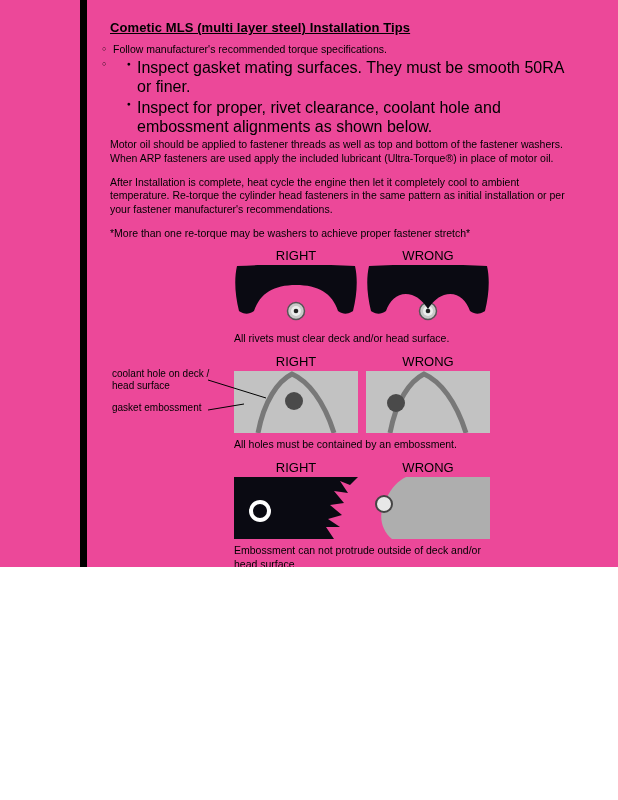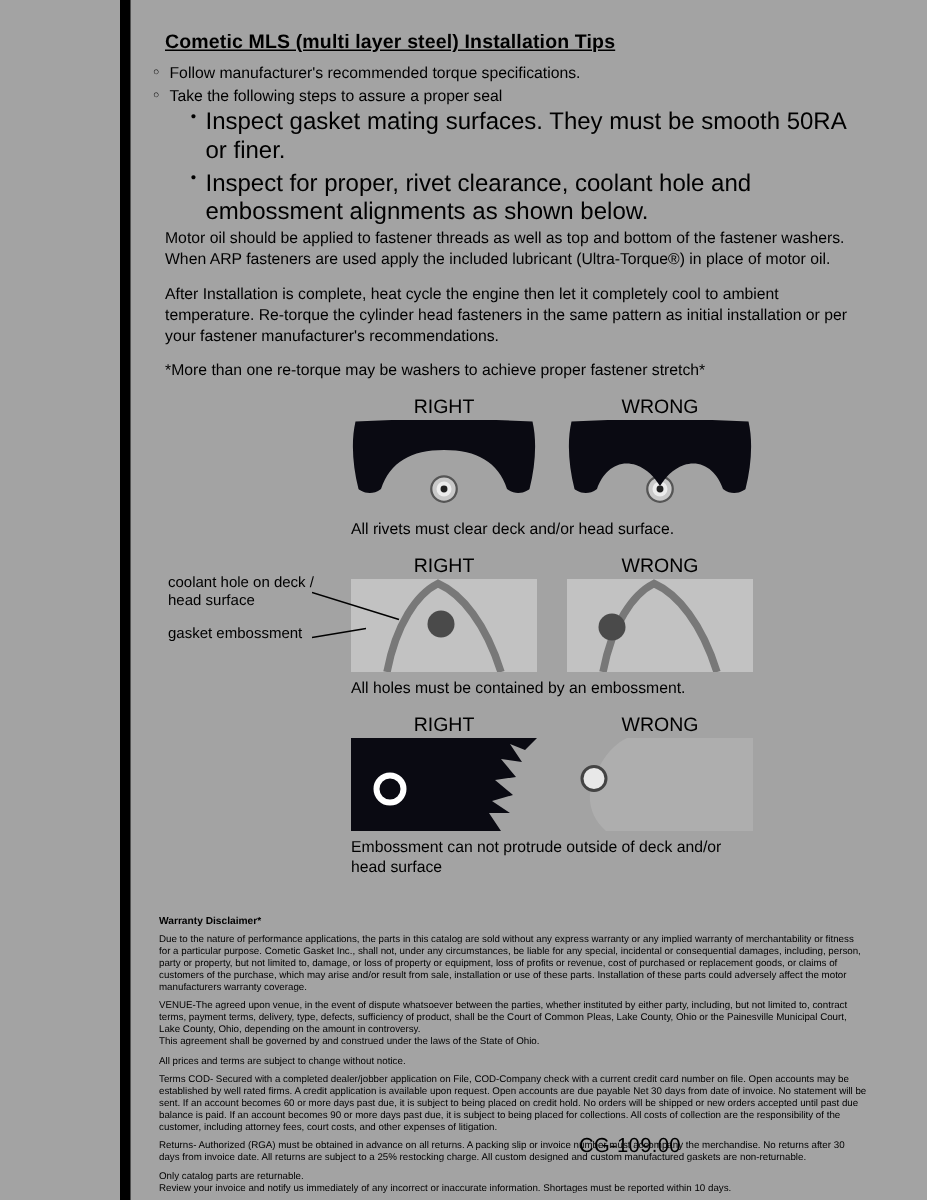--- a/index.html
+++ b/index.html
@@ -1,37 +1,37 @@
 <!DOCTYPE html>
 <html><head>
 <meta charset="utf-8">
 <style>
   * { margin:0; padding:0; box-sizing:border-box; }
   html,body { background:#ffffff; }
   body { font-family:"Liberation Sans", sans-serif; color:#000; }
-  .page { position:relative; width:618px; height:800px; background:#a3a3a3; overflow:hidden; }
+  .page { position:relative; width:618px; height:567px; background:#ec4899; overflow:hidden; }
   .spine { position:absolute; left:80px; top:0; width:7px; height:800px; background:#000; }
   .content { position:absolute; left:100px; top:20px; width:482px; }
 
   .title { font-size:13px; font-weight:bold; text-decoration:underline; margin:0 0 8px 10px; letter-spacing:.1px; }
 
   .tips { list-style:none; font-size:10.5px; margin-left:2px; }
   .tips > li { position:relative; padding-left:11px; margin-bottom:2px; line-height:1.2; }
   .tips > li::before { content:"○"; position:absolute; left:0; top:2px; font-size:7px; }
   .subtips { list-style:none; font-size:16px; margin:2px 0 0 14px; }
   .subtips > li { position:relative; padding-left:10px; margin-bottom:2px; line-height:1.2; }
   .subtips > li::before { content:"●"; position:absolute; left:0; top:2px; font-size:6.5px; }
 
   .diesel-h { font-size:11.5px; font-weight:bold; margin:14px 0 10px 10px; }
   .para { font-size:10.5px; line-height:1.3; margin:0 0 10px 10px; width:460px; }
   .para.last { margin-bottom:4px; }
 
   .diagram-grid { margin-left:134px; margin-top:8px; width:300px; }
   .diagram-row { position:relative; margin-bottom:9px; }
-  .dcols { display:flex; gap:20px;align-items:center; }
+  .dcols { display:flex; gap:8px;align-items:center; }
   .dcol { width:124px; }
   .dlabel { text-align:center; font-size:13px; margin-bottom:2px; }
   .dimg { display:block; width:124px; height:62px; }
   .dcaption { font-size:10.5px; margin-top:5px; line-height:1.25; }
   .dcaption.wrap { width:250px; }
 
   .callout { position:absolute; font-size:10px; line-height:1.2; width:98px; }
   .callout-coolant { left:-122px; top:14px; }
   .callout-emboss  { left:-122px; top:48px; }
   .callout-lines { position:absolute; left:-26px; top:20px; width:62px; height:50px; pointer-events:none; }
@@ -48,21 +48,21 @@
 
 <div class="page">
   <div class="spine"></div>
 
   <div class="content">
 
     <h1 class="title">Cometic MLS (multi layer steel) Installation Tips</h1>
 
     <ul class="tips">
       <li>Follow manufacturer's recommended torque specifications.</li>
-      <li><span>Take the following steps to assure a proper seal</span>
+      <li>
         <ul class="subtips">
           <li>Inspect gasket mating surfaces.  They must be smooth 50RA or finer.</li>
           <li>Inspect for proper, rivet clearance, coolant hole and embossment alignments as shown below.</li>
         </ul>
       </li>
     </ul>
 
     <p class="para">Motor oil should be applied to fastener threads as well as top and bottom of the fastener washers. When ARP fasteners are used apply the included lubricant (Ultra-Torque®) in place of motor oil.</p>
     <p class="para">After Installation is complete, heat cycle the engine then let it completely cool to ambient temperature. Re-torque the cylinder head fasteners in the same pattern as initial installation or per your fastener manufacturer's recommendations.</p>
     <p class="para last">*More than one re-torque may be washers to achieve proper fastener stretch*</p>

